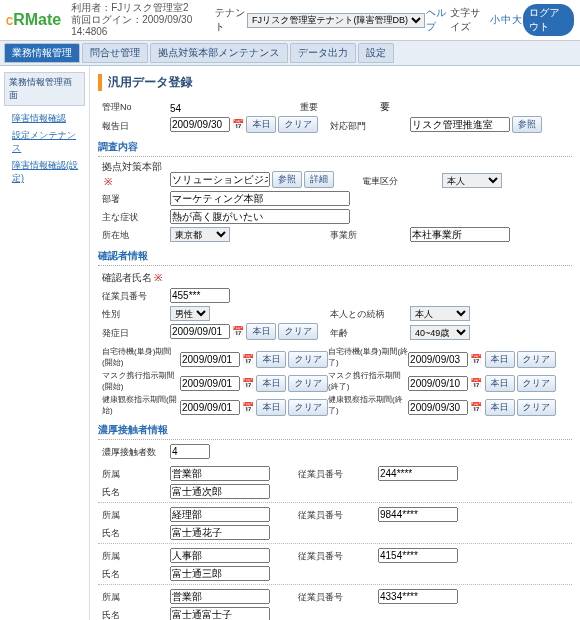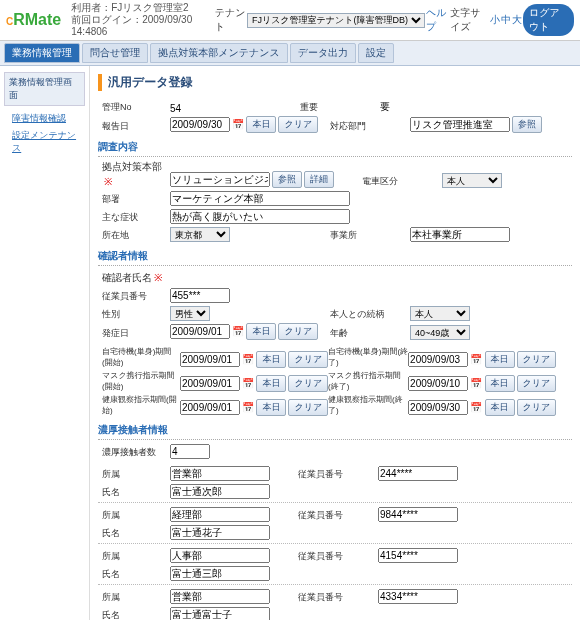--- a/index.html
+++ b/index.html
@@ -59,20 +59,21 @@
  <div class="tab">拠点対策本部メンテナンス</div>
  <div class="tab">データ出力</div>
  <div class="tab">設定</div>
 </div>
 
 <div class="main">
  <div class="side">
   <div class="side-h">業務情報管理画面</div>
   <a>障害情報確認</a>
   <a>設定メンテナンス</a>
+  <a>障害情報確認(設定)</a>
  </div>
 
  <div class="cont">
   <div class="title">汎用データ登録</div>
 
   <div class="sec">
    <div class="row">
     <div class="lbl">管理No</div>
     <div class="cell" style="width:130px">
             <span>54</span>

